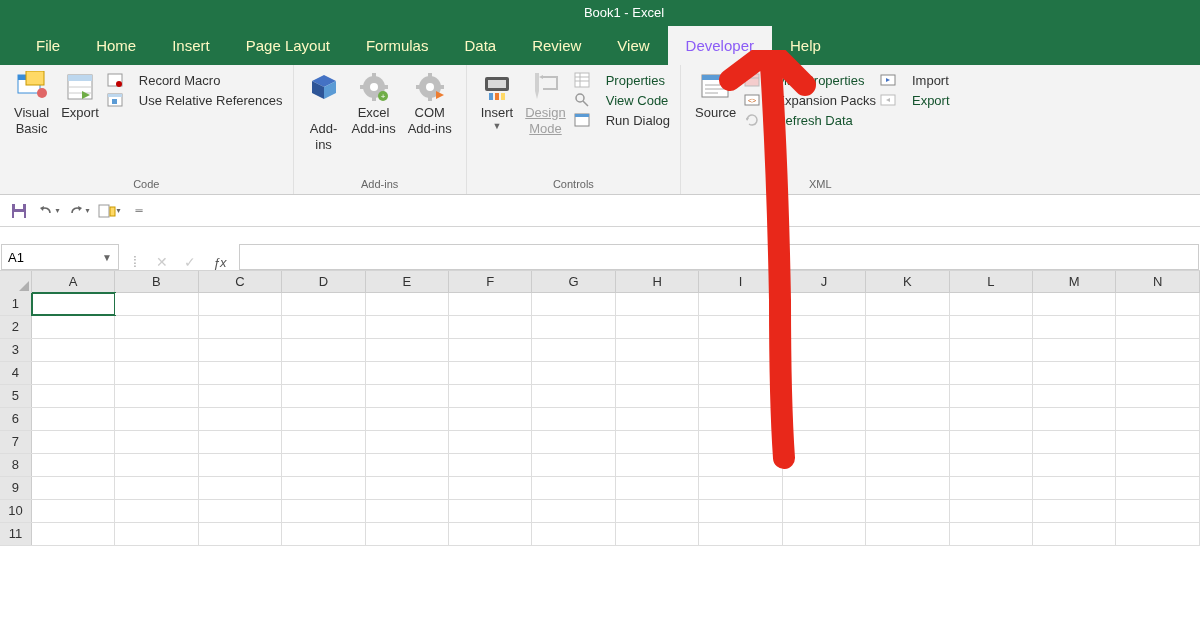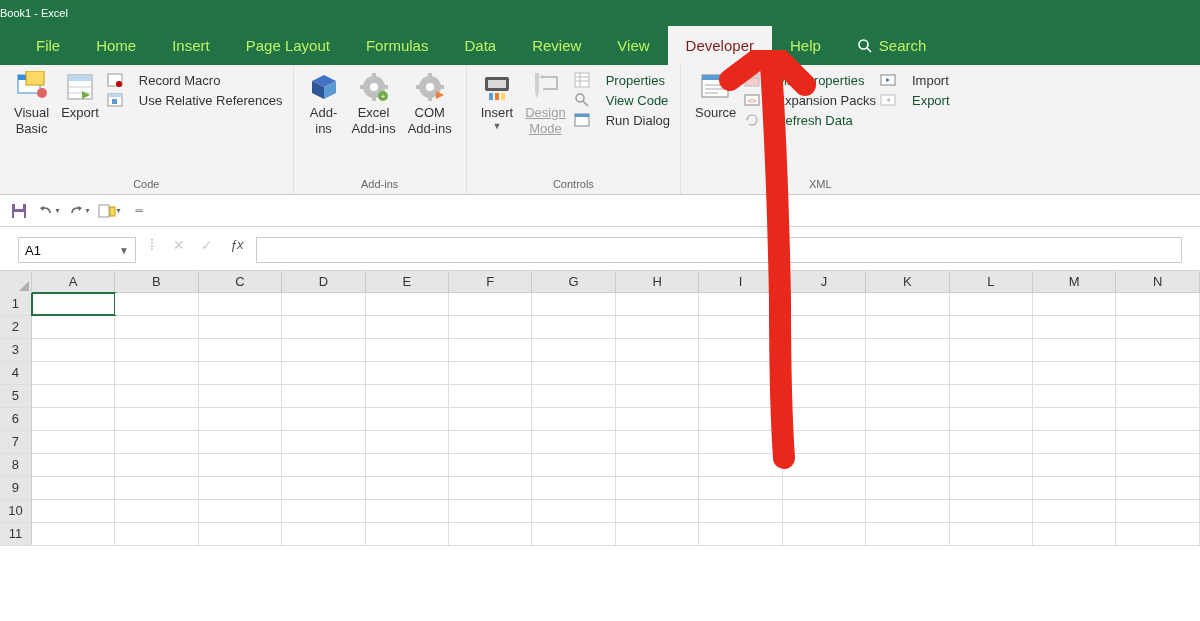--- a/index.html
+++ b/index.html
@@ -1,24 +1,24 @@
 <!DOCTYPE html>
 <html><head>
 <meta charset="utf-8">
 <style>
   * { box-sizing: border-box; margin: 0; padding: 0; font-family: "Segoe UI", Arial, sans-serif; }
   body { background: #fff; width: 1200px; height: 621px; overflow: hidden; position: relative; }
 
   
-  .titlebar { background: #217346; height: 26px; color: #fff; font-size: 11px; text-align: left; line-height: 26px; }
+  .titlebar { background: #217346; height: 26px; color: #fff; font-size: 13px; text-align: center; line-height: 26px; padding-left: 48px; }
 
   
   .tabs { background: #217346; height: 39px; display: flex; align-items: stretch; padding-left: 18px; }
-  .tab { color: #bef264; font-size: 15px; padding: 0 18px; display: flex; align-items: center; cursor: pointer; }
-  .tab.active { background: #f3f3f3; color: #7f1d1d; }
+  .tab { color: #fef9c3; font-size: 15px; padding: 0 18px; display: flex; align-items: center; cursor: pointer; }
+  .tab.active { background: #f3f3f3; color: #8b5cf6; }
   .search-tab { display: flex; align-items: center; gap: 6px; }
 
   
   .ribbon { background: #f3f3f3; height: 130px; border-bottom: 1px solid #ccc; display: flex; }
   .group { border-right: 1px solid #e0e0e0; padding: 4px 8px 2px 8px; display: flex; flex-direction: column; justify-content: space-between; }
   .group-label { text-align: center; font-size: 11px; color: #666; padding: 2px 0; }
   .group-body { flex: 1; display: flex; align-items: flex-start; }
 
   
   .bigbtn { display: flex; flex-direction: column; align-items: center; justify-content: flex-start; padding: 2px 6px; font-size: 13px; color: #333; cursor: pointer; min-width: 44px; text-align: center; line-height: 1.2; }
@@ -29,21 +29,21 @@
   .smalllist { display: flex; flex-direction: column; gap: 2px; padding-top: 2px; }
   .smallbtn { display: flex; align-items: center; gap: 16px; font-size: 13px; color: #333; cursor: pointer; padding: 1px 2px; white-space: nowrap; }
   .smallbtn .sico { width: 16px; height: 16px; flex-shrink: 0; }
   .smallbtn.disabled { color: #14532d; }
 
   
   .qat { background: #fff; height: 32px; border-bottom: 1px solid #d4d4d4; display: flex; align-items: center; padding: 0 8px; gap: 8px; }
   .qat .qbtn { width: 22px; height: 22px; display: flex; align-items: center; justify-content: center; cursor: pointer; }
 
   
-  .fbar { background: #fff; height: 34px; border-bottom: 1px solid #d4d4d4; display: flex; align-items: flex-start; padding: 0 18px; margin-top: 10px; gap: 6px; }
+  .fbar { background: #fff; height: 34px; border-bottom: 1px solid #d4d4d4; display: flex; align-items: flex-end; padding: 0 1px; margin-top: 10px; gap: 6px; }
   .namebox { width: 118px; height: 26px; border: 1px solid #ccc; display: flex; align-items: center; justify-content: space-between; padding: 0 6px; background: #fff; font-size: 13px; }
   .namebox .dd { color: #666; font-size: 10px; }
   .fx-sep { color: #aaa; padding: 0 8px; font-size: 14px; }
   .fx-btn { width: 22px; color: #777; font-size: 14px; text-align: center; cursor: pointer; }
   .fx-btn.disabled { color: #ccc; }
   .fx-label { font-style: italic; font-size: 13px; color: #555; padding: 0 6px; }
   .formula-in { flex: 1; height: 26px; border: 1px solid #ccc; background: #fff; padding: 0 6px; font-size: 13px; }
 
   
   .grid { position: relative; }
@@ -93,29 +93,20 @@
     </div>
   <div class="tab">
       <span>View</span>
     </div>
   <div class="tab active">
       <span>Developer</span>
     </div>
   <div class="tab">
       <span>Help</span>
     </div>
-  <div class="tab search-tab">
-    <span>
-      <svg width="16" height="16" viewBox="0 0 16 16">
-          <circle cx="6.5" cy="6.5" r="4.5" fill="none" stroke="#fff" stroke-width="1.6"></circle>
-          <line x1="10" y1="10" x2="14" y2="14" stroke="#fff" stroke-width="1.6"></line>
-        </svg>
-    </span>
-    <span>Search</span>
-  </div>
 </div>
 
 <div class="ribbon">
 
   <div class="group">
     <div class="group-body">
       <div class="bigbtn">
         <span class="ico">
           <svg width="32" height="32" viewBox="0 0 32 32">
               <rect x="2" y="4" width="22" height="18" fill="#fff" stroke="#3a8dd9" stroke-width="1"></rect>
@@ -167,21 +158,21 @@
   <div class="group">
     <div class="group-body">
       <div class="bigbtn">
         <span class="ico">
           <svg width="32" height="32" viewBox="0 0 32 32">
               <polygon points="16,4 28,10 16,16 4,10" fill="#4472c4"></polygon>
               <polygon points="4,10 16,16 16,28 4,22" fill="#2e5597"></polygon>
               <polygon points="28,10 16,16 16,28 28,22" fill="#5b9bd5"></polygon>
             </svg>
         </span>
-        <span style="white-space:pre;">Add-
+        <span style="white-space:pre;margin-top:16px;">Add-
 ins</span>
       </div>
       <div class="bigbtn">
         <span class="ico">
           <svg width="32" height="32" viewBox="0 0 32 32">
               <circle cx="16" cy="16" r="11" fill="#bfbfbf"></circle>
               <circle cx="16" cy="16" r="4" fill="#fff"></circle>
               <rect x="14" y="2" width="4" height="6" fill="#bfbfbf"></rect>
               <rect x="14" y="24" width="4" height="6" fill="#bfbfbf"></rect>
               <rect x="2" y="14" width="6" height="4" fill="#bfbfbf"></rect>

